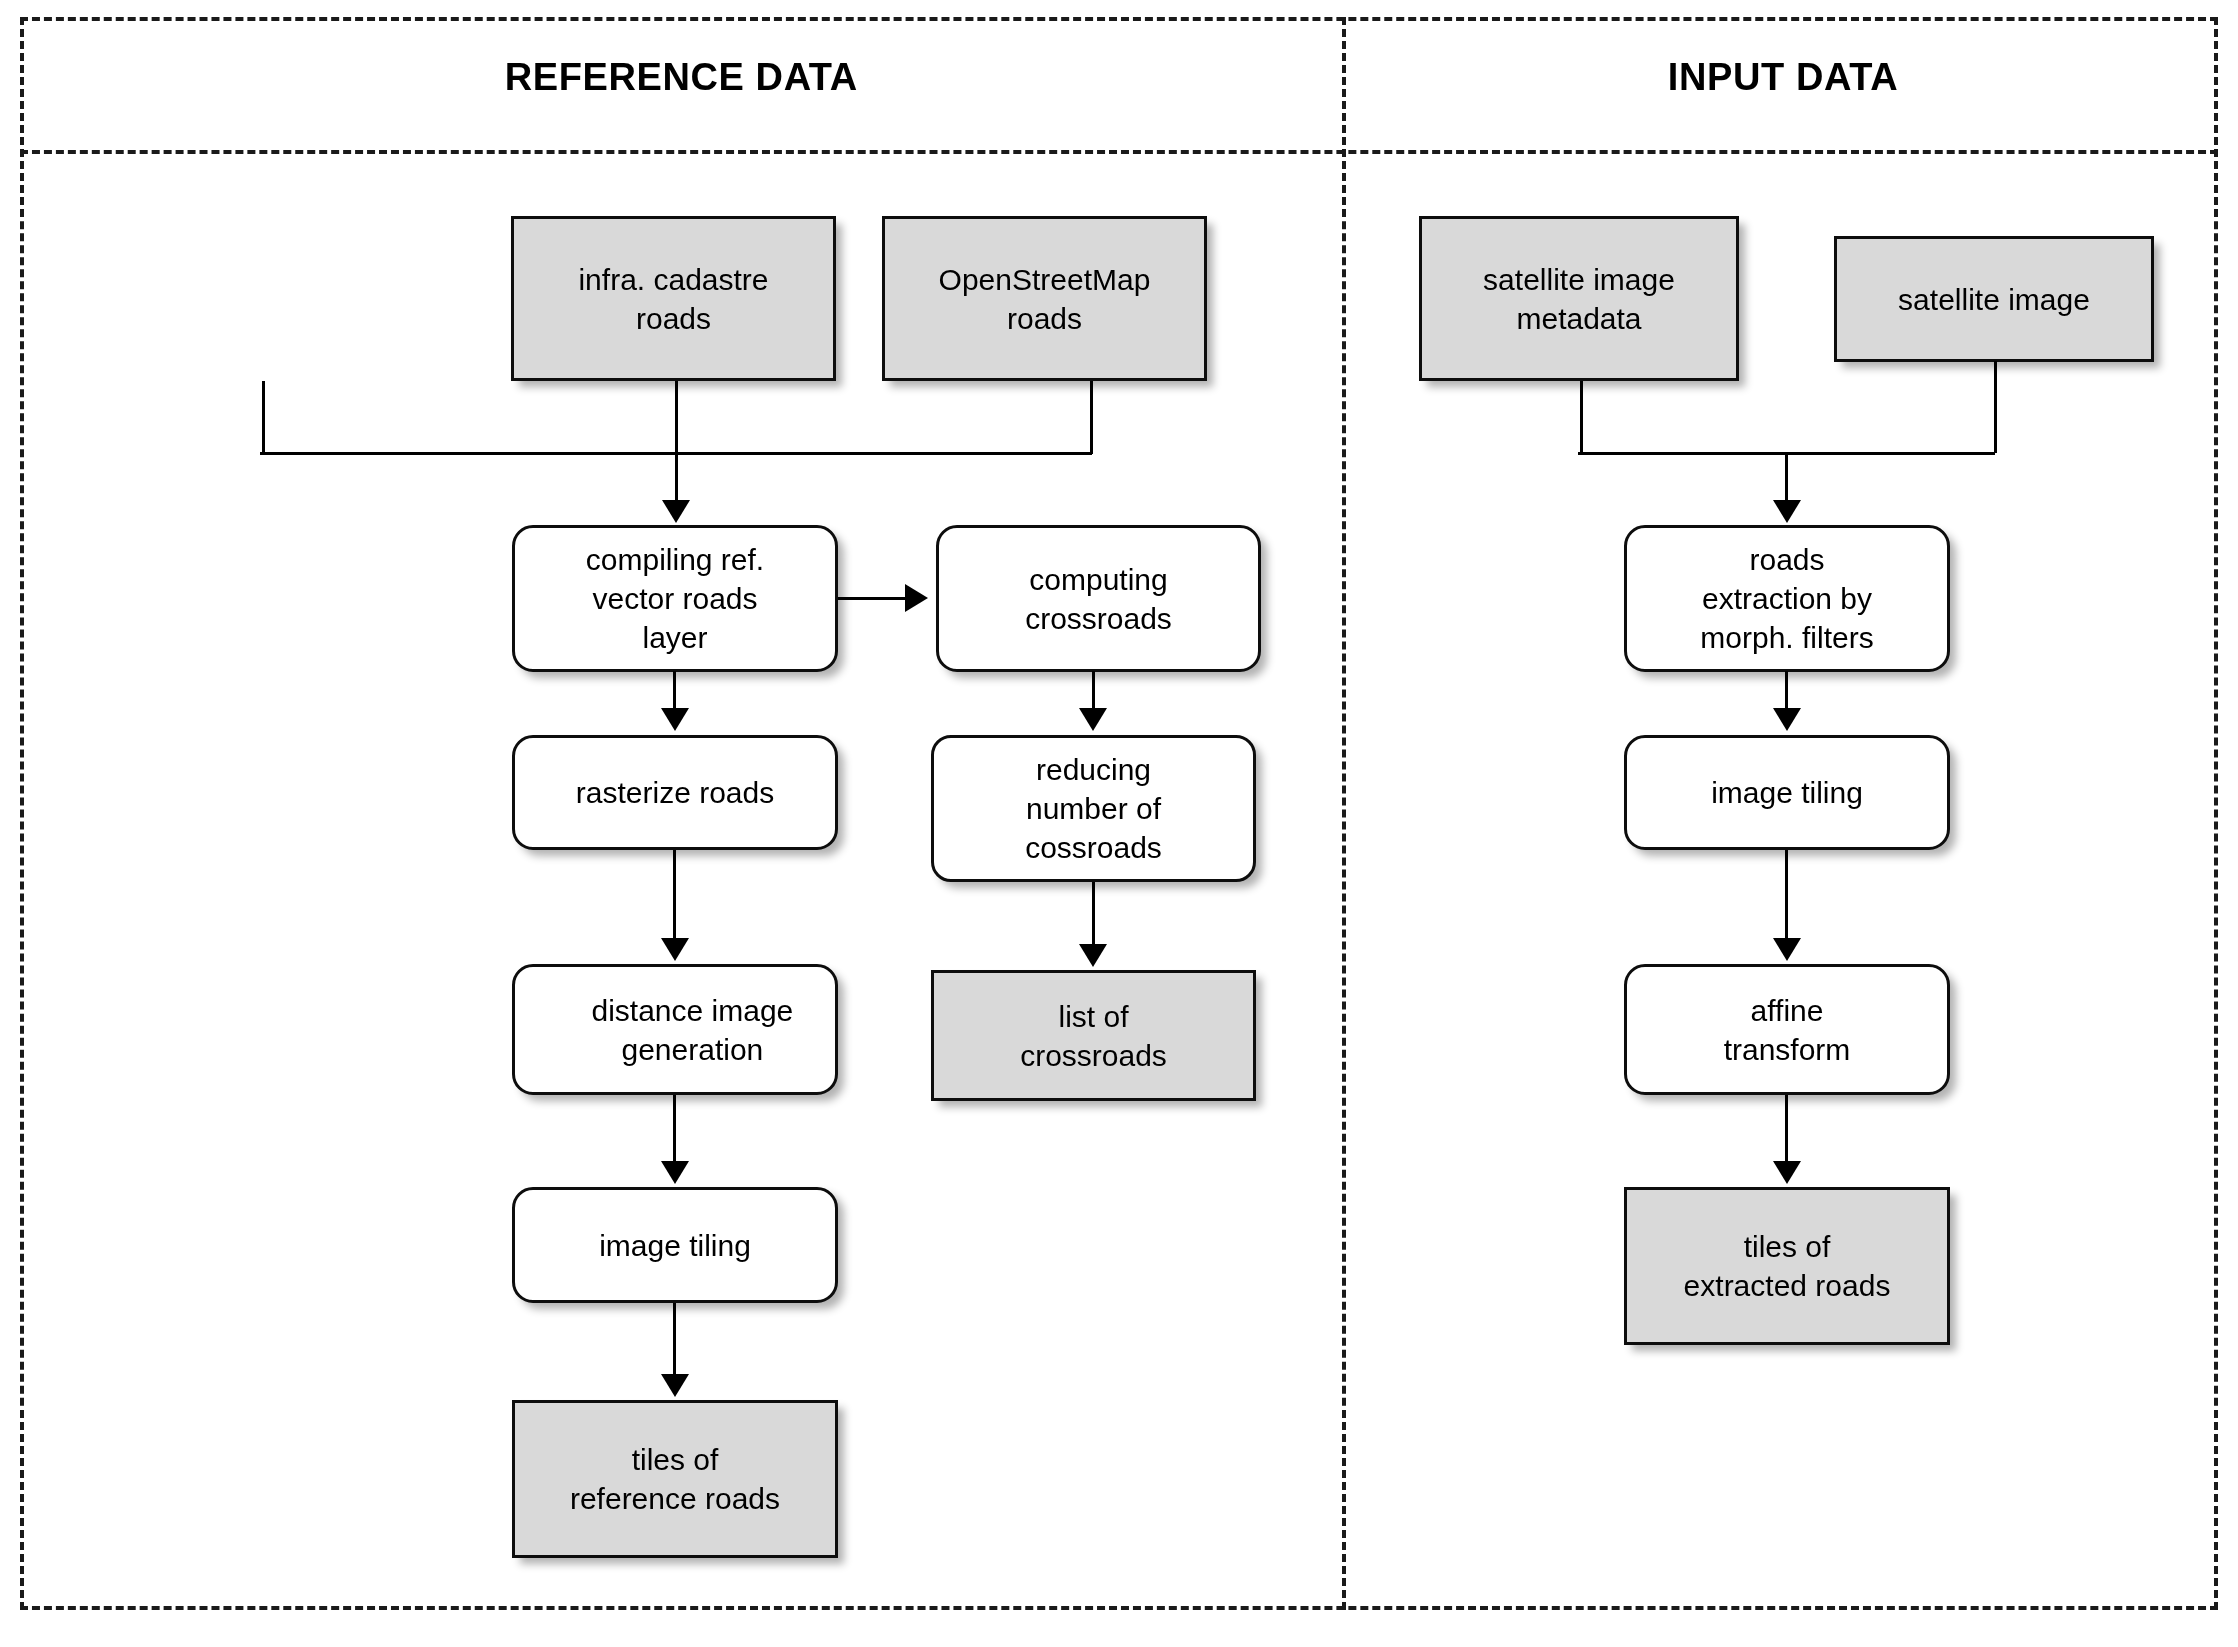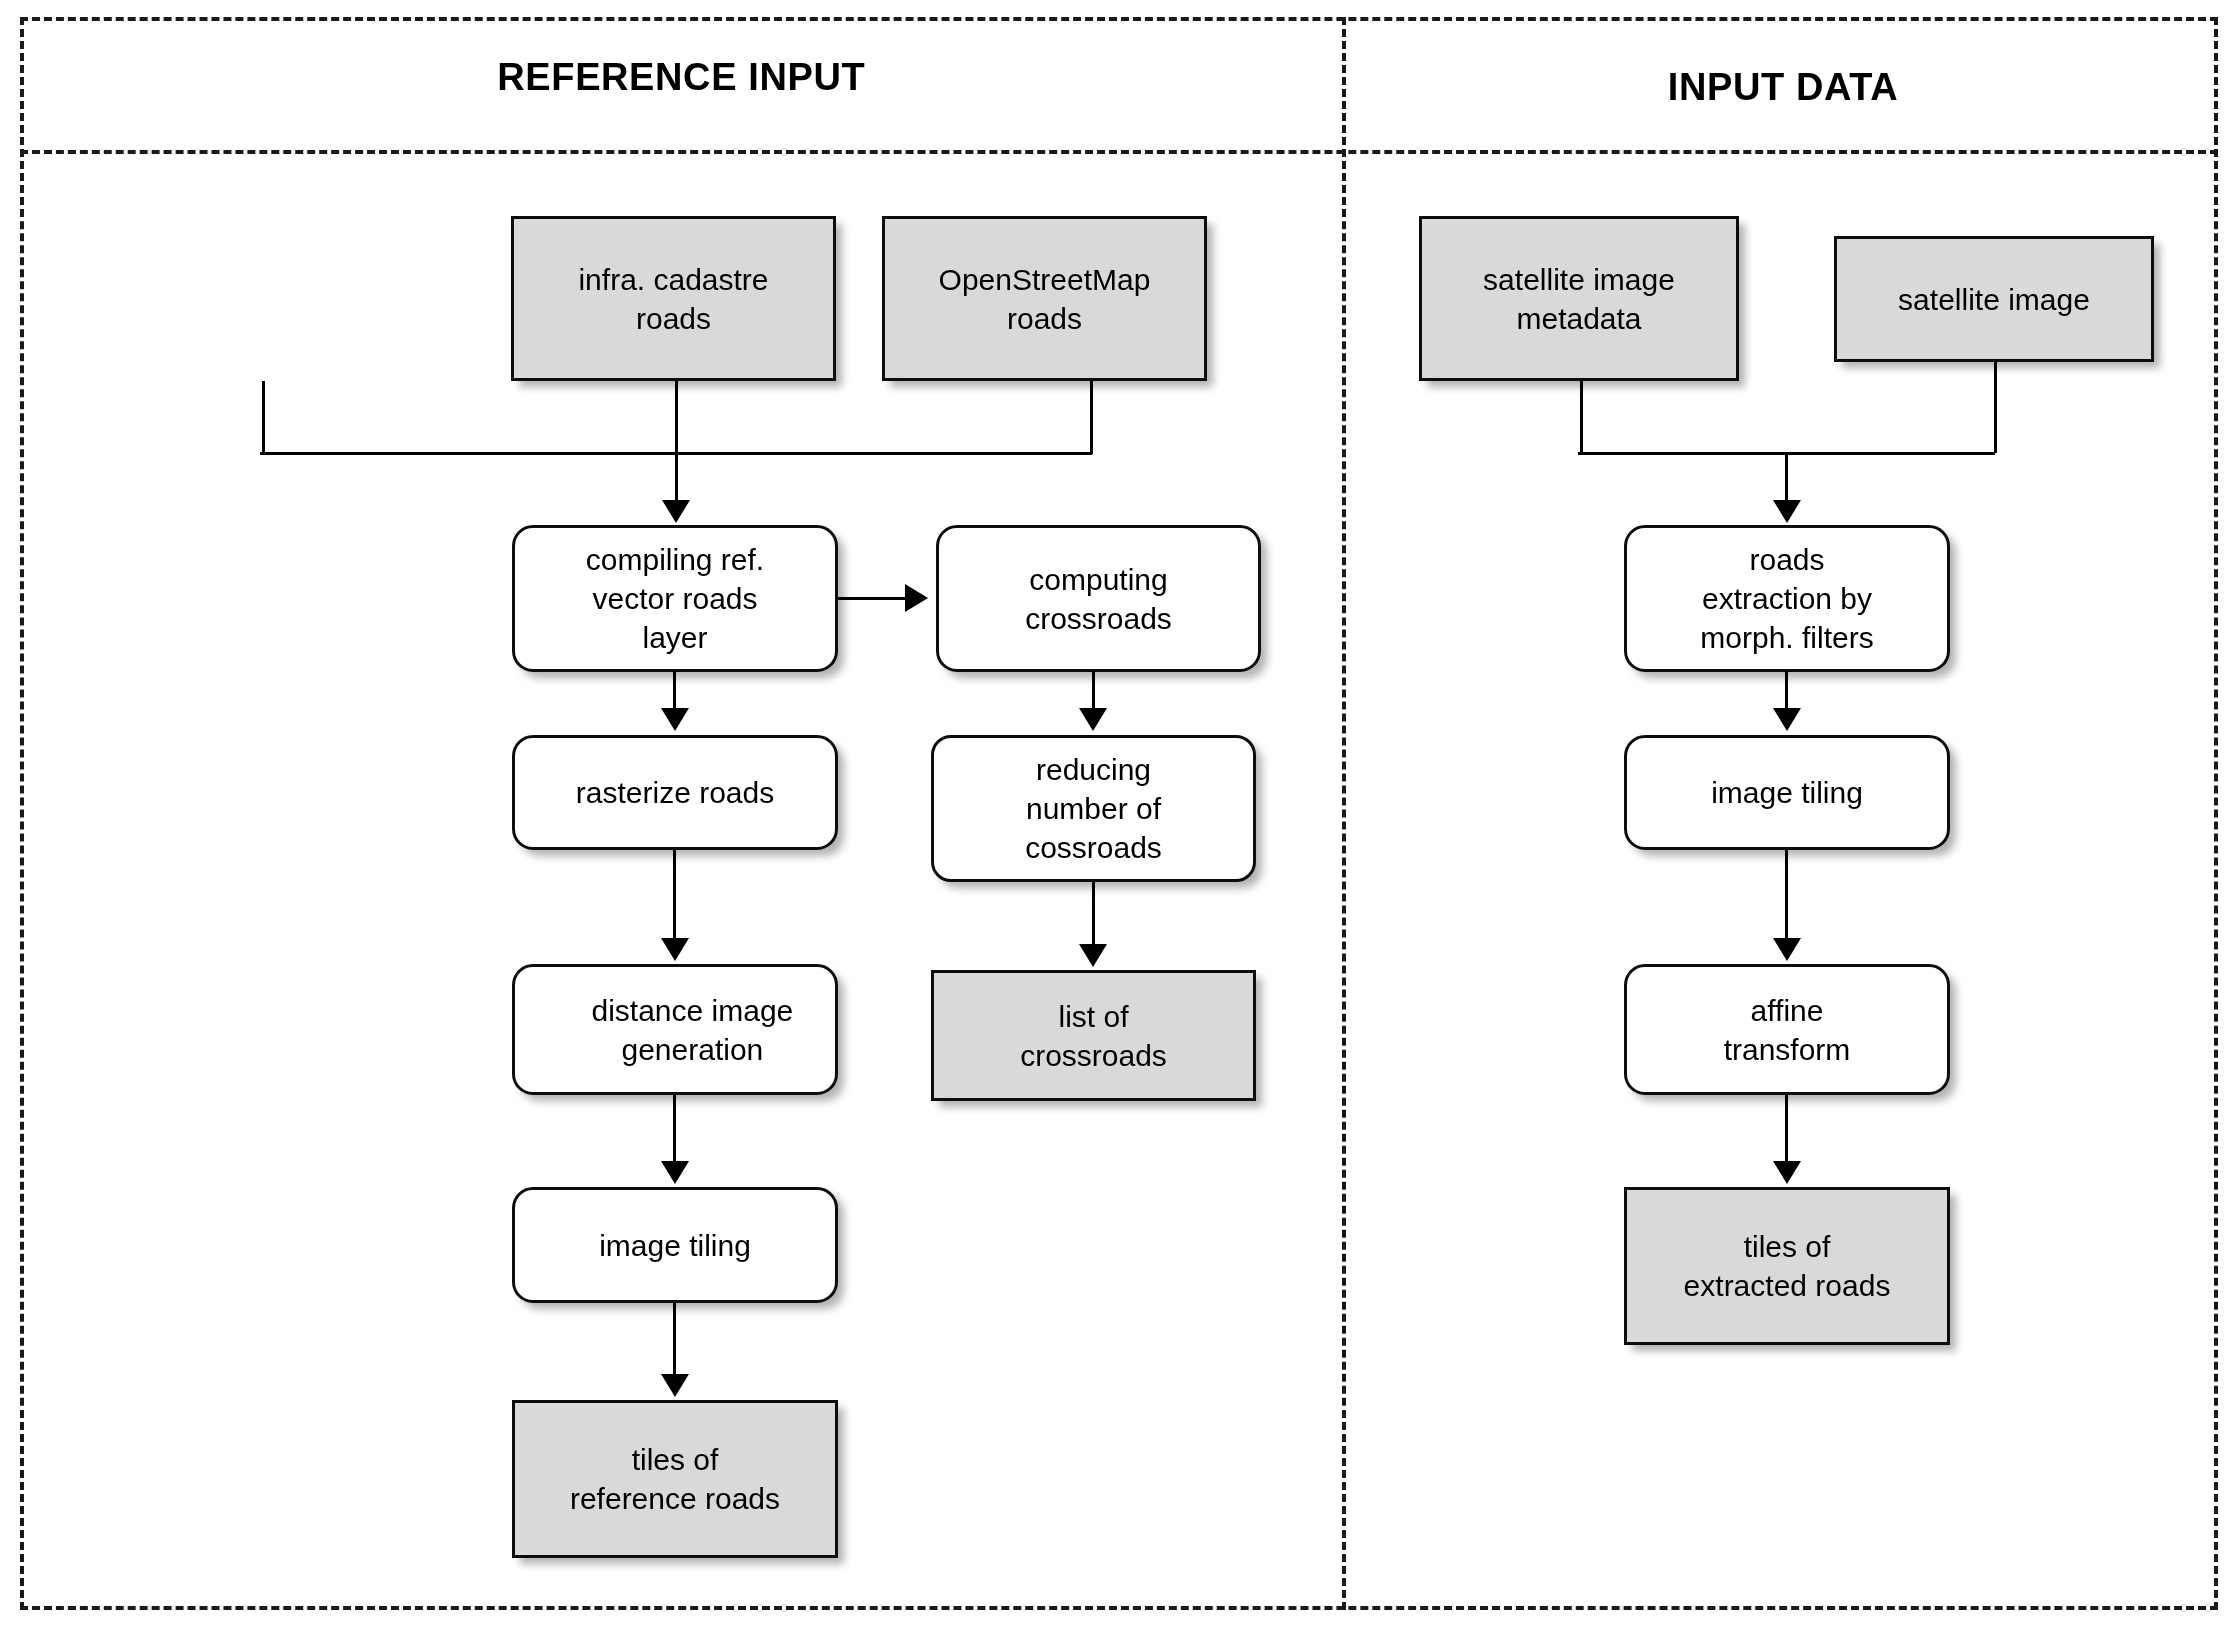--- a/index.html
+++ b/index.html
@@ -51,21 +51,21 @@
     position: absolute;
     text-align: center;
     font-weight: bold;
     font-size: 38px;
     letter-spacing: 0.6px;
     color: #000000;
     line-height: 1;
     white-space: nowrap;
   }
   #title-reference { left: 20.3px; top: 58px; width: 1322px; }
-  #title-input     { left: 1347px; top: 58px; width: 872px; margin-top: 10px; }
+  #title-input     { left: 1347px; top: 58px; width: 872px; }
 
   
   .node {
     position: absolute;
     box-sizing: border-box;
     display: flex;
     align-items: center;
     justify-content: center;
     text-align: center;
     color: #000000;
@@ -116,21 +116,21 @@
 </style>
 </head>
 <body>
 
 <div id="canvas">
 
   <div class="frame-outer"></div>
   <div class="frame-hrule"></div>
   <div class="frame-vrule"></div>
 
-  <div class="panel-title" id="title-reference">REFERENCE INPUT</div>
+  <div class="panel-title" id="title-reference">REFERENCE DATA</div>
   <div class="panel-title" id="title-input">INPUT DATA</div>
 
 
   <div class="node data" style="left:511px; top:216px; width:325px; height:165px;">
     <span>
       <span>infra. cadastre</span>
       <span>roads</span>
     </span>
   </div>
 

